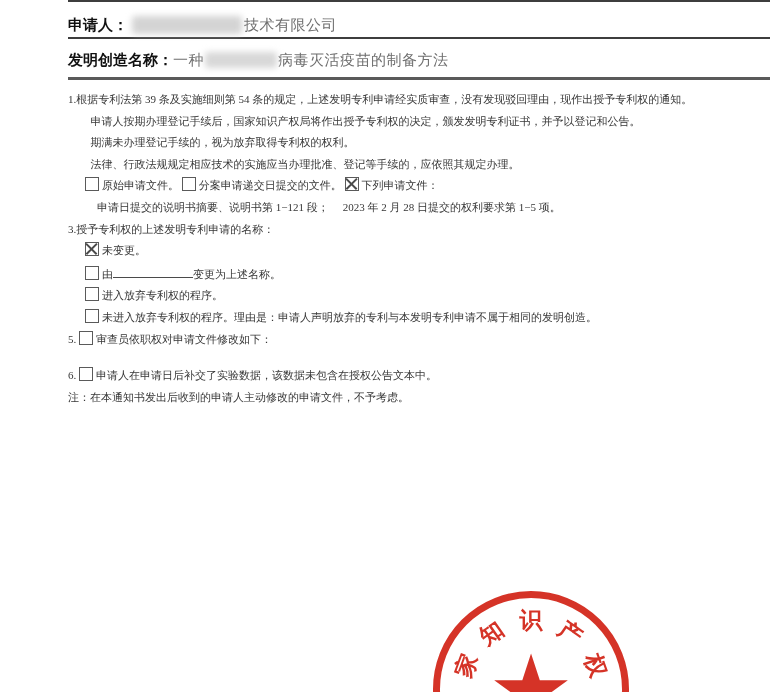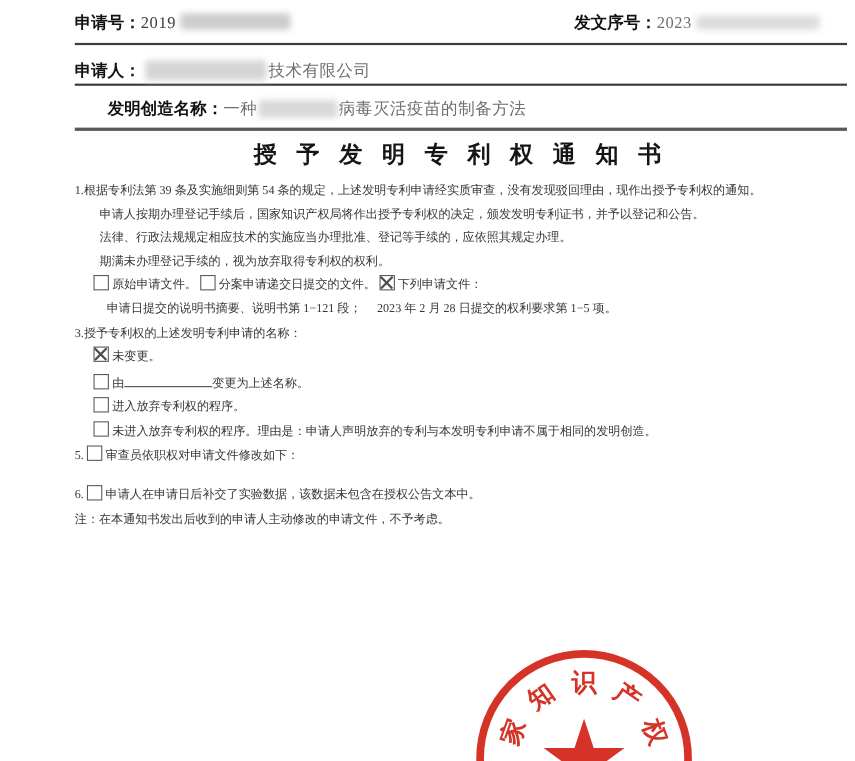--- a/index.html
+++ b/index.html
@@ -10,21 +10,21 @@
     overflow:hidden;
     font-family:"Liberation Serif","DejaVu Serif",serif;
     color:#2f2f2f;
   }
   .content{position:absolute;left:68px;top:0;width:702px;}
   
   .hrow{box-sizing:border-box;}
   .hrow1{height:39px;padding-top:11px;display:flex;}
   .hcell-right{margin-left:258px;}
   .hrow2{height:35px;padding-top:14px;}
-  .hrow3{height:38px;padding-top:12px;margin-left:30px;}
+  .hrow3{height:38px;padding-top:12px;}
   .rule{height:2px;background:#3d3d3d;}
   .rule-thick{height:3px;background:#5a5a5a;}
   .hlabel{
     font-family:"Liberation Sans","DejaVu Sans",sans-serif;
     font-weight:bold;font-size:15px;color:#111;
   }
   .hval{font-size:15px;color:#3b3b3b;letter-spacing:.5px;}
   .hval-light{color:#6f6f6f;}
   .redact{
     display:inline-block;background:#cccccc;border-radius:3px;
@@ -85,47 +85,38 @@
     width:100px;text-align:center;
     font-size:96px;line-height:96px;color:#d3291c;
   }
 </style>
 </head>
 <body>
 
 <div class="page">
   <div class="content">
 
-    <div class="hrow hrow1">
-      <div>
-        <span class="hlabel">申请号：</span><span class="hval">2019</span><span class="redact redact-appno"></span>
-      </div>
-      <div class="hcell-right">
-        <span class="hlabel">发文序号：</span><span class="hval hval-light">2023</span><span class="redact redact-serial"></span>
-      </div>
-    </div>
     <div class="rule"></div>
 
     <div class="hrow hrow2">
       <span class="hlabel">申请人：</span><span class="redact redact-applicant"></span><span class="hval hval-light">技术有限公司</span>
     </div>
     <div class="rule"></div>
 
     <div class="hrow hrow3">
       <span class="hlabel">发明创造名称：</span><span class="hval hval-light">一种</span><span class="redact redact-invention"></span><span class="hval hval-light">病毒灭活疫苗的制备方法</span>
     </div>
     <div class="rule rule-thick"></div>
 
-    <div class="doc-title">授 予 发 明 专 利 权 通 知 书</div>
 
     <div class="body">
       <p class="p">1.根据专利法第 39 条及实施细则第 54 条的规定，上述发明专利申请经实质审查，没有发现驳回理由，现作出授予专利权的通知。</p>
       <p class="p indent">申请人按期办理登记手续后，国家知识产权局将作出授予专利权的决定，颁发发明专利证书，并予以登记和公告。</p>
+      <p class="p indent">期满未办理登记手续的，视为放弃取得专利权的权利。</p>
       <p class="p indent">法律、行政法规规定相应技术的实施应当办理批准、登记等手续的，应依照其规定办理。</p>
-      <p class="p indent">期满未办理登记手续的，视为放弃取得专利权的权利。</p>
 
       <p class="p opt-line">
         <span class="cb"></span><span>原始申请文件。</span>
         <span class="cb"></span><span>分案申请递交日提交的文件。</span>
         <span class="cb checked"></span><span>下列申请文件：</span>
       </p>
       <p class="p opt-line2">
         <span>申请日提交的说明书摘要、说明书第 1−121 段；</span><span class="sp"></span><span>2023 年 2 月 28 日提交的权利要求第 1−5 项。</span>
       </p>
 

